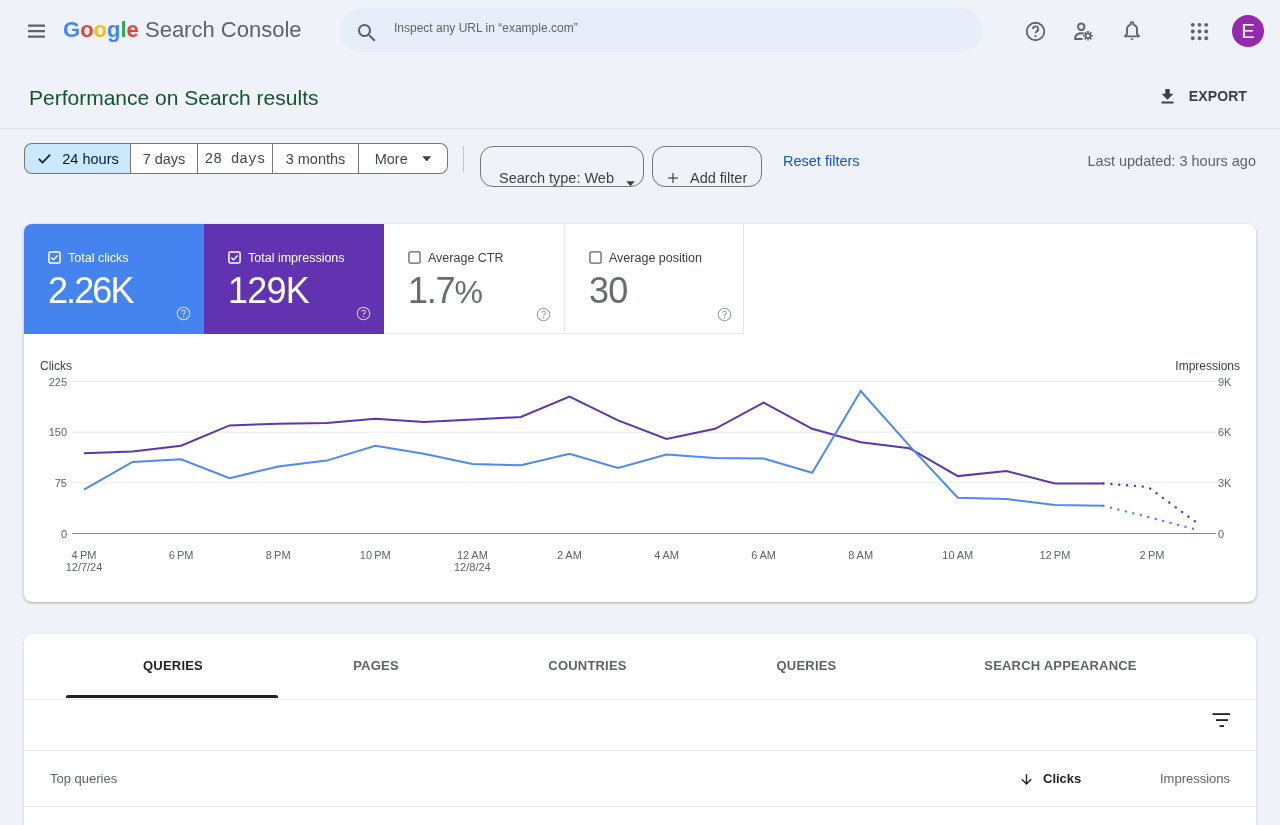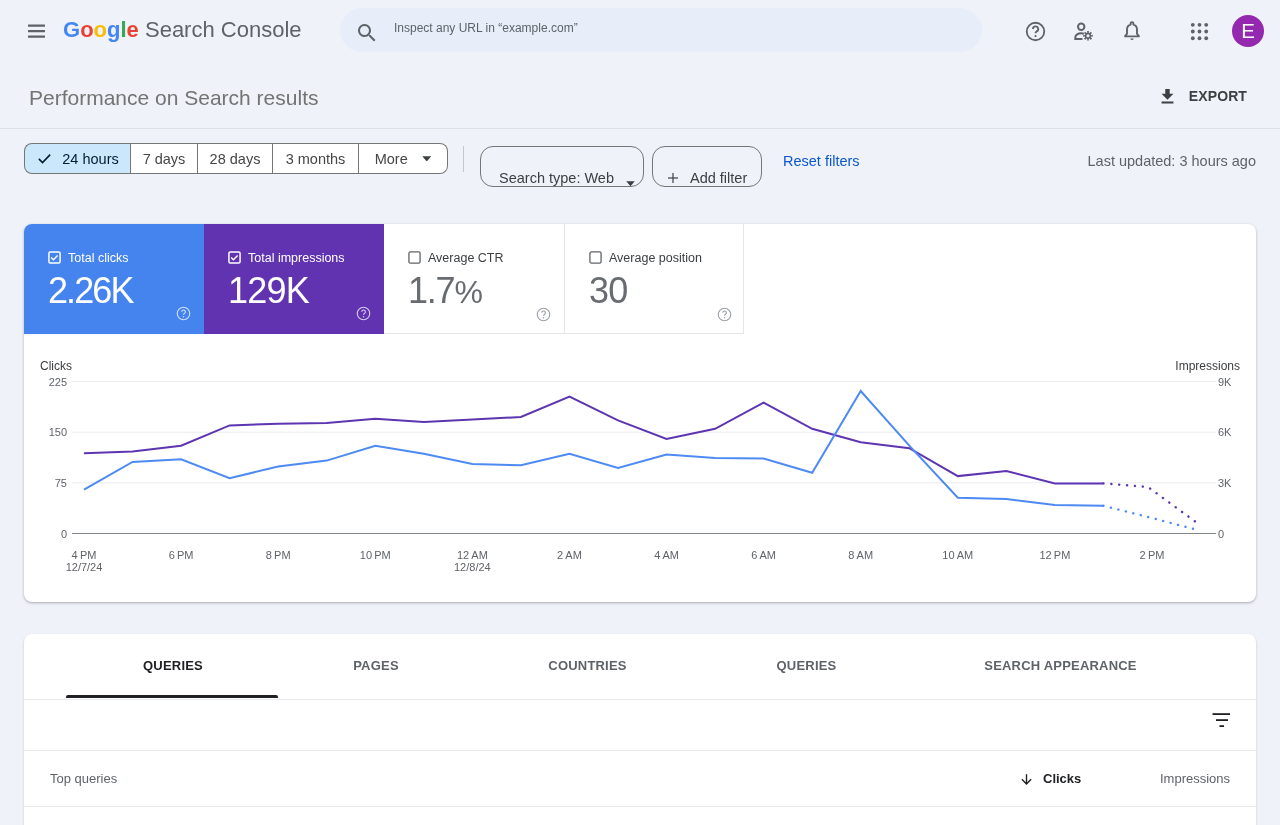--- a/index.html
+++ b/index.html
@@ -3,21 +3,21 @@
 <meta charset="utf-8">
 <style>
 * { margin:0; padding:0; box-sizing:border-box; }
 html,body { width:1280px; height:825px; overflow:hidden; }
 body { background:#eff2f8; font-family:"Liberation Sans", sans-serif; position:relative; }
 .abs { position:absolute; }
 
 #searchpill { left:340px; top:8px; width:642px; height:44px; border-radius:22px; background:#e7edf9; }
 #searchpill .ph { position:absolute; left:54px; top:13px; font-size:12px; color:#5f6368; }
 
-#title { left:29px; top:86px; font-size:21px; color:#737373; }
+#title { left:29px; top:86px; font-size:21px; color:#14532d; }
 #export { right:33px; top:87px; font-size:14px; font-weight:bold; letter-spacing:.1px; color:#3c4043; }
 #hdrline { left:0; top:128px; width:1280px; height:1px; background:#dce0e7; }
 
 .seg { position:absolute; top:143px; height:31px; border:1px solid #747775; background:#fff;
        font-size:14.5px; color:#444746; display:flex; align-items:center; justify-content:center; }
 .pill { position:absolute; top:146px; height:41px; border:1px solid #747775; border-radius:13px;
         background:transparent; font-size:14.5px; color:#3c4043; display:flex; align-items:flex-end; }
 
 #panel1 { left:24px; top:224px; width:1232px; height:378px; background:#fff; border-radius:8px;
           box-shadow:0 1px 2px rgba(60,64,67,.3),0 1px 3px 1px rgba(60,64,67,.08); }
@@ -83,21 +83,21 @@
       <path d="M19.5 8.5h-4.7V2.5H9.2v6H4.5l7.5 7.5 7.5-7.5zM4.5 18.2v2.6h15v-2.6h-15z"></path>
     </svg>EXPORT</div>
 <div class="abs" id="hdrline"></div>
 
 <div class="seg" style="left:24px;width:106px;background:#cae7fb;border-radius:8px 0 0 8px;color:#001d35;border-right:none;">
   <svg style="margin-right:9px" width="17" height="17" viewBox="0 0 24 24" fill="none" stroke="#001d35" stroke-width="2.2">
       <path d="M4 12.5l5.2 5.2L20 6.5"></path>
     </svg>24 hours
 </div>
 <div class="seg" style="left:130px;width:68px;">7 days</div>
-<div class="seg" style="left:198px;width:75px;border-left:none;">28 days</div>
+<div class="seg" style="left:198px;width:75px;border-left:none;font-family:Liberation Mono, monospace;">28 days</div>
 <div class="seg" style="left:273px;width:86px;border-left:none;">3 months</div>
 <div class="seg" style="left:359px;width:89px;border-left:none;border-radius:0 8px 8px 0;">More
   <svg style="margin-left:14px" width="9.5" height="5.7" viewBox="0 0 10 6" fill="#3c4043">
       <path d="M0.3 0.3h9.4L5 5.8z"></path>
     </svg>
 </div>
 <div class="abs" style="left:463px;top:146px;width:1px;height:26px;background:#c3c7cc"></div>
 <div class="pill" style="left:480px;width:164px;padding-left:18px;">Search type: Web
   <svg style="margin-left:12px" width="9" height="5.5" viewBox="0 0 10 6" fill="#3c4043">
       <path d="M0.3 0.3h9.4L5 5.8z"></path>

